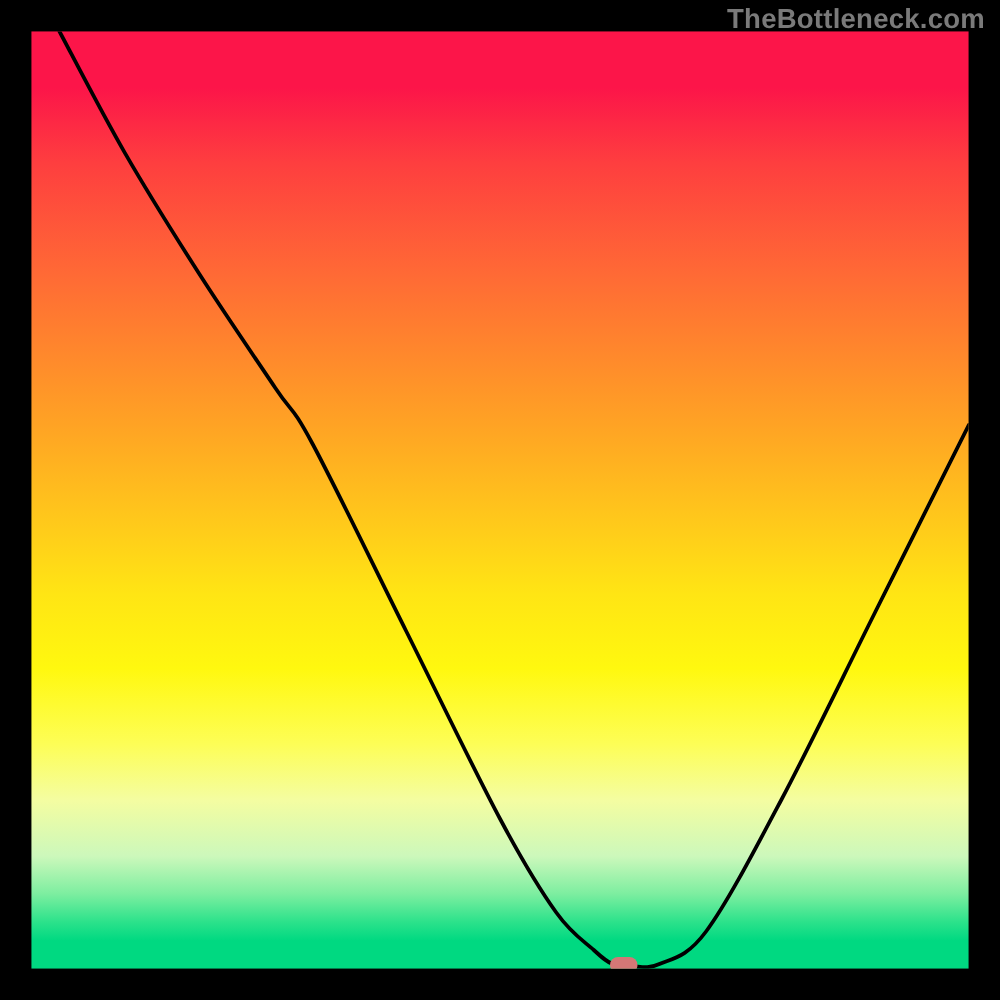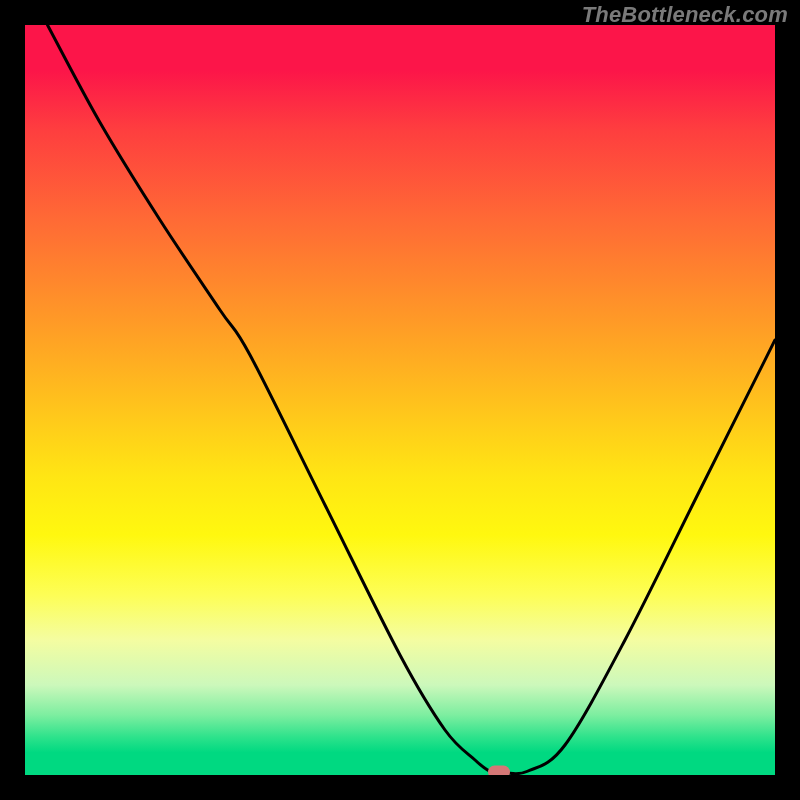--- a/index.html
+++ b/index.html
@@ -8,21 +8,20 @@
     width: 800px;
     height: 800px;
     background: #000;
     font-family: Arial, sans-serif;
   }
   .frame {
     position: relative;
     width: 800px;
     height: 800px;
     background: #000;
-    font-style: italic;
   }
   .watermark {
     position: absolute;
     top: 2px;
     right: 12px;
     color: #7a7a7a;
     font-size: 22px;
     font-weight: 600;
     letter-spacing: 0.2px;
     user-select: none;

